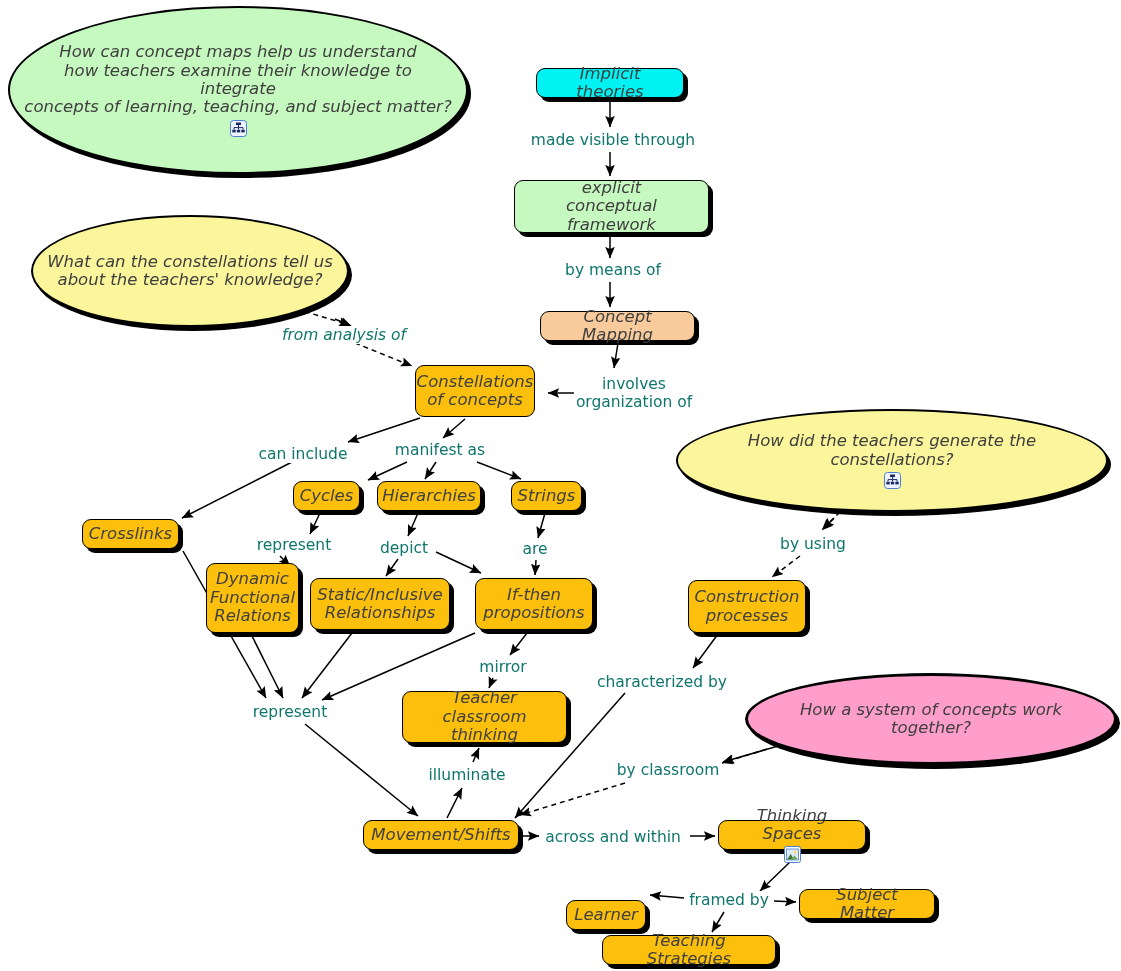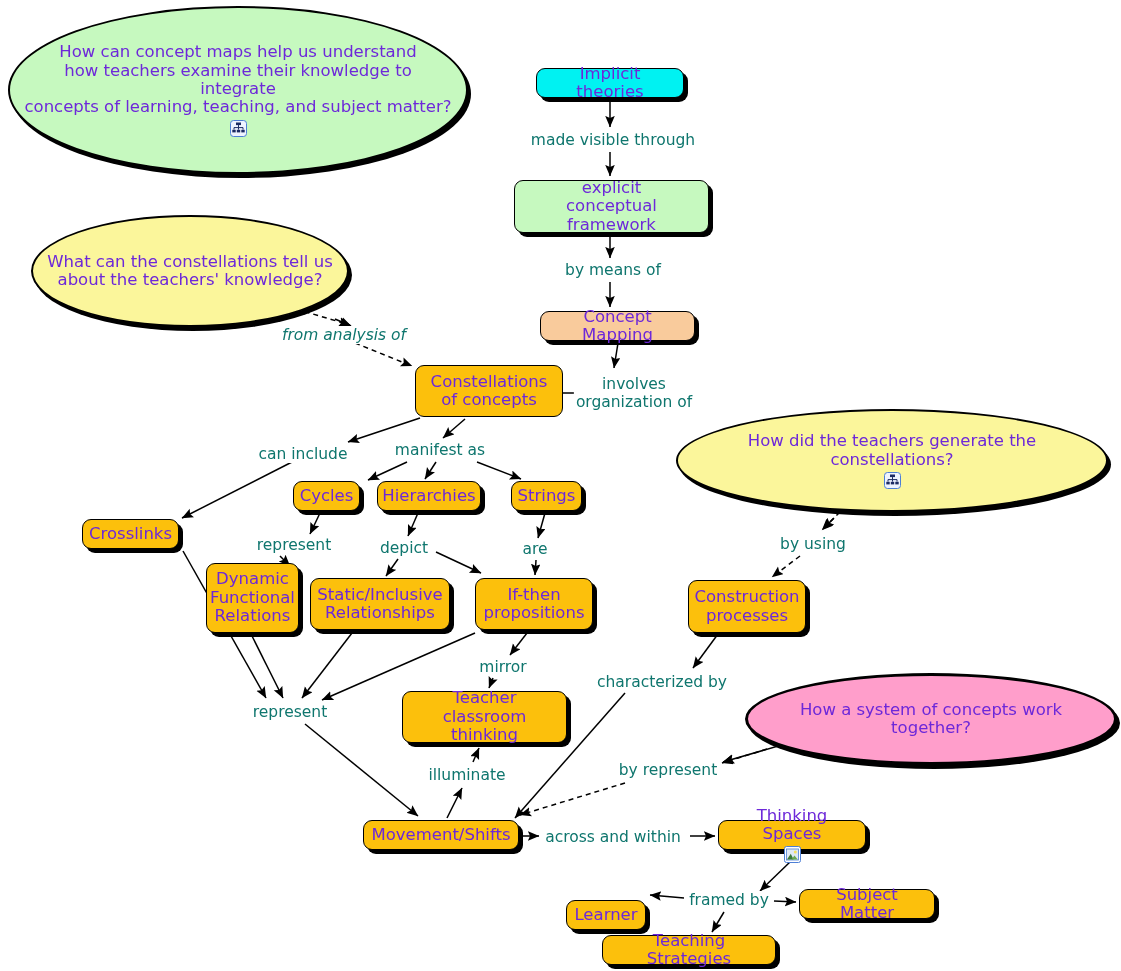--- a/index.html
+++ b/index.html
@@ -27,24 +27,25 @@
     pointer-events: none;
   }
   .node {
     position: absolute;
     box-sizing: border-box;
     display: flex;
     flex-direction: column;
     align-items: center;
     justify-content: center;
     text-align: center;
-    color: #6d28d9;
+    color: #404040;
     line-height: 1.12;
     white-space: pre-line;
     z-index: 5;
+    font-style: italic;
   }
   .box {
     border: 1.4px solid #000000;
     border-radius: 9px;
     font-size: 16.5px;
     padding: 3px 9px;
   }
   .box.shadow {
     box-shadow: 4px 4px 0 0 #000000;
   }
@@ -171,21 +172,21 @@
             <rect x="2.3" y="9.8" width="3.4" height="2.6" fill="#1b2a63"></rect>
             <rect x="6.8" y="9.8" width="3.4" height="2.6" fill="#1b2a63"></rect>
             <rect x="11.3" y="9.8" width="3.4" height="2.6" fill="#1b2a63"></rect>
           </svg></span></div>
       <div class="node ellipse" style="left: 31px; top: 215px; width: 318px; height: 112px; background: rgb(251, 246, 155);"><span class="node-label">What can the constellations tell us
 about the teachers' knowledge?</span></div>
       <div class="node box shadow" style="left: 536px; top: 68px; width: 148px; height: 30px; background: rgb(0, 242, 242);"><span class="node-label">Implicit theories</span></div>
       <div class="node box shadow" style="left: 514px; top: 180px; width: 195px; height: 53px; background: rgb(198, 249, 191);"><span class="node-label">explicit
 conceptual framework</span></div>
       <div class="node box shadow" style="left: 540px; top: 311px; width: 155px; height: 30px; background: rgb(249, 203, 156);"><span class="node-label">Concept Mapping</span></div>
-      <div class="node box" style="left: 415px; top: 365px; width: 148px; height: 52px; background: rgb(252, 192, 12); border-radius: 9px;"><span class="node-label">Constellations
+      <div class="node box" style="left: 415px; top: 365px; width: 120px; height: 52px; background: rgb(252, 192, 12); border-radius: 9px;"><span class="node-label">Constellations
 of concepts</span></div>
       <div class="node ellipse" style="left: 676px; top: 409px; width: 432px; height: 103px; background: rgb(251, 246, 155);"><span class="node-label">How did the teachers generate the constellations?</span><span class="node-icon"><svg width="17" height="17" viewBox="0 0 17 17">
             <rect x="0.5" y="0.5" width="16" height="16" rx="3" fill="#eef3ff" stroke="#4d7fd6"></rect>
             <rect x="6" y="2.5" width="5" height="2.6" fill="#1b2a63"></rect>
             <path d="M8.5,5.1 L8.5,7.6 M4,7.6 L13,7.6 M4,7.6 L4,9.6 M8.5,7.6 L8.5,9.6 M13,7.6 L13,9.6" stroke="#1b2a63" stroke-width="1" fill="none"></path>
             <rect x="2.3" y="9.8" width="3.4" height="2.6" fill="#1b2a63"></rect>
             <rect x="6.8" y="9.8" width="3.4" height="2.6" fill="#1b2a63"></rect>
             <rect x="11.3" y="9.8" width="3.4" height="2.6" fill="#1b2a63"></rect>
           </svg></span></div>
       <div class="node box shadow" style="left: 82px; top: 519px; width: 97px; height: 30px; background: rgb(252, 192, 12);"><span class="node-label">Crosslinks</span></div>
@@ -226,18 +227,18 @@
       <div class="edge-label" style="left: 303px; top: 454px; transform: translate(-50%, -50%); white-space: nowrap;">can include</div>
       <div class="edge-label" style="left: 440px; top: 450px; transform: translate(-50%, -50%); white-space: nowrap;">manifest as</div>
       <div class="edge-label" style="left: 294px; top: 545px; transform: translate(-50%, -50%); white-space: nowrap;">represent</div>
       <div class="edge-label" style="left: 404px; top: 548px; transform: translate(-50%, -50%); white-space: nowrap;">depict</div>
       <div class="edge-label" style="left: 535px; top: 549px; transform: translate(-50%, -50%); white-space: nowrap;">are</div>
       <div class="edge-label" style="left: 813px; top: 544px; transform: translate(-50%, -50%); white-space: nowrap;">by using</div>
       <div class="edge-label" style="left: 503px; top: 667px; transform: translate(-50%, -50%); white-space: nowrap;">mirror</div>
       <div class="edge-label" style="left: 662px; top: 682px; transform: translate(-50%, -50%); white-space: nowrap;">characterized by</div>
       <div class="edge-label" style="left: 290px; top: 712px; transform: translate(-50%, -50%); white-space: nowrap;">represent</div>
       <div class="edge-label" style="left: 467px; top: 775px; transform: translate(-50%, -50%); white-space: nowrap;">illuminate</div>
-      <div class="edge-label" style="left: 668px; top: 770px; transform: translate(-50%, -50%); white-space: nowrap;">by represent</div>
+      <div class="edge-label" style="left: 668px; top: 770px; transform: translate(-50%, -50%); white-space: nowrap;">by classroom</div>
       <div class="edge-label" style="left: 613px; top: 837px; transform: translate(-50%, -50%); white-space: nowrap;">across and within</div>
       <div class="edge-label" style="left: 729px; top: 900px; transform: translate(-50%, -50%); white-space: nowrap;">framed by</div>
     </div>
 
 </div>
 
 </body></html>

